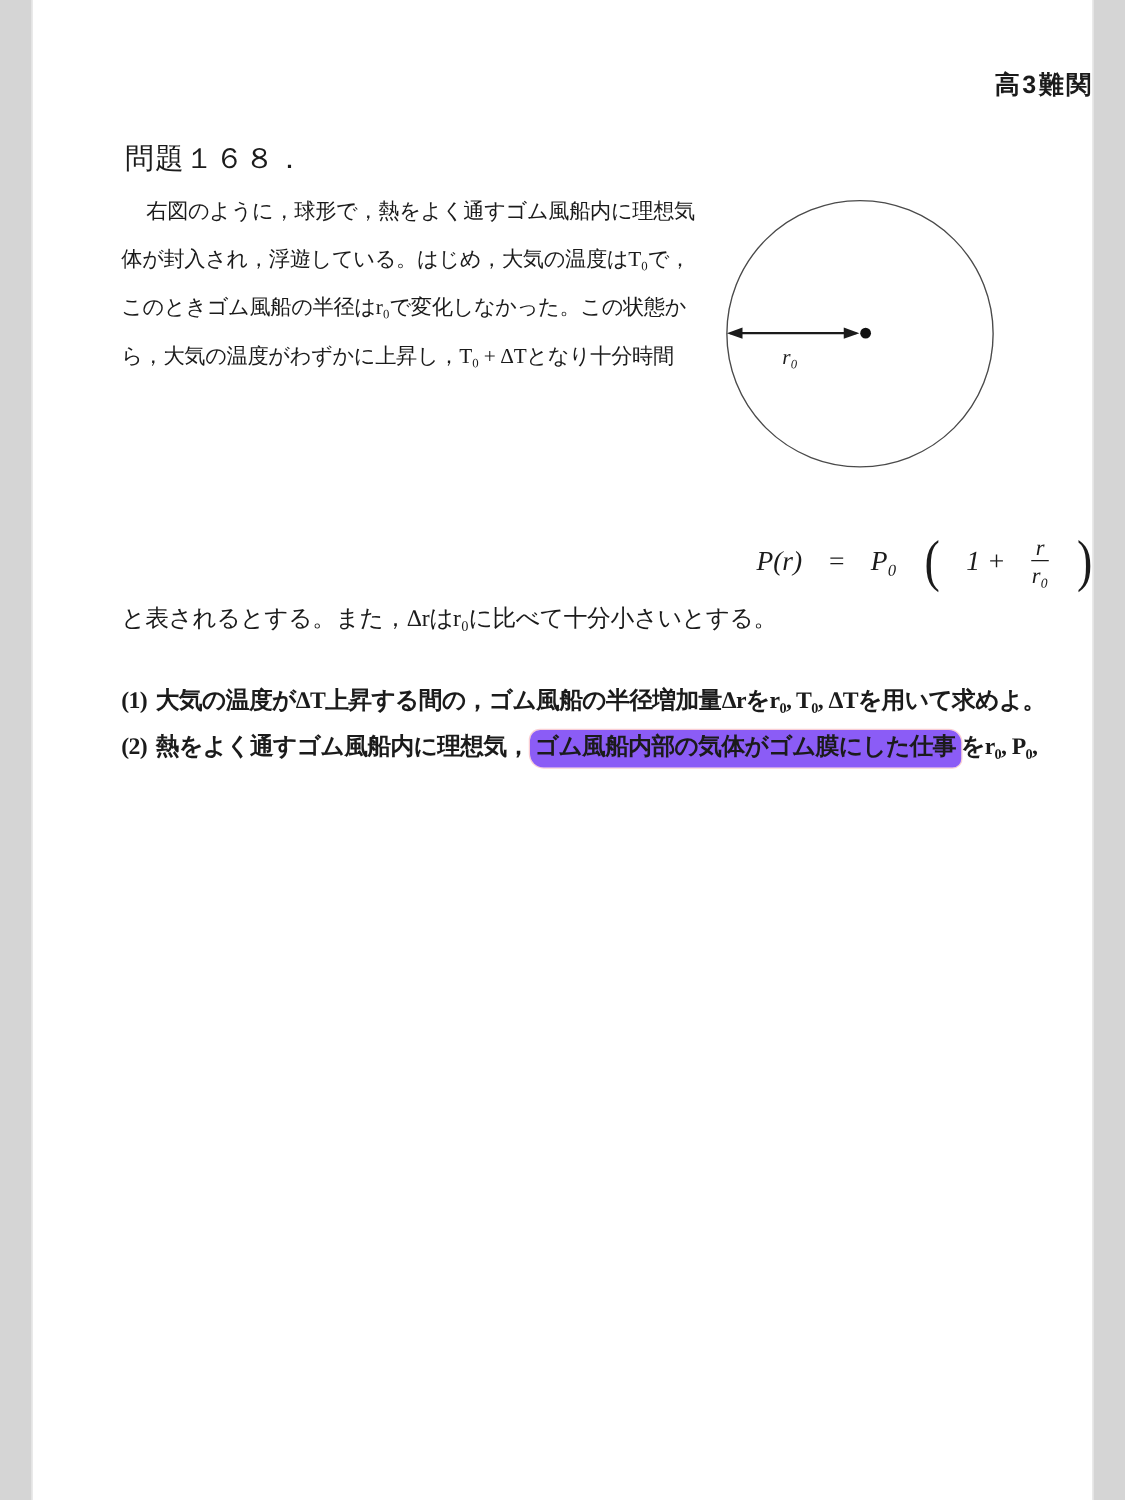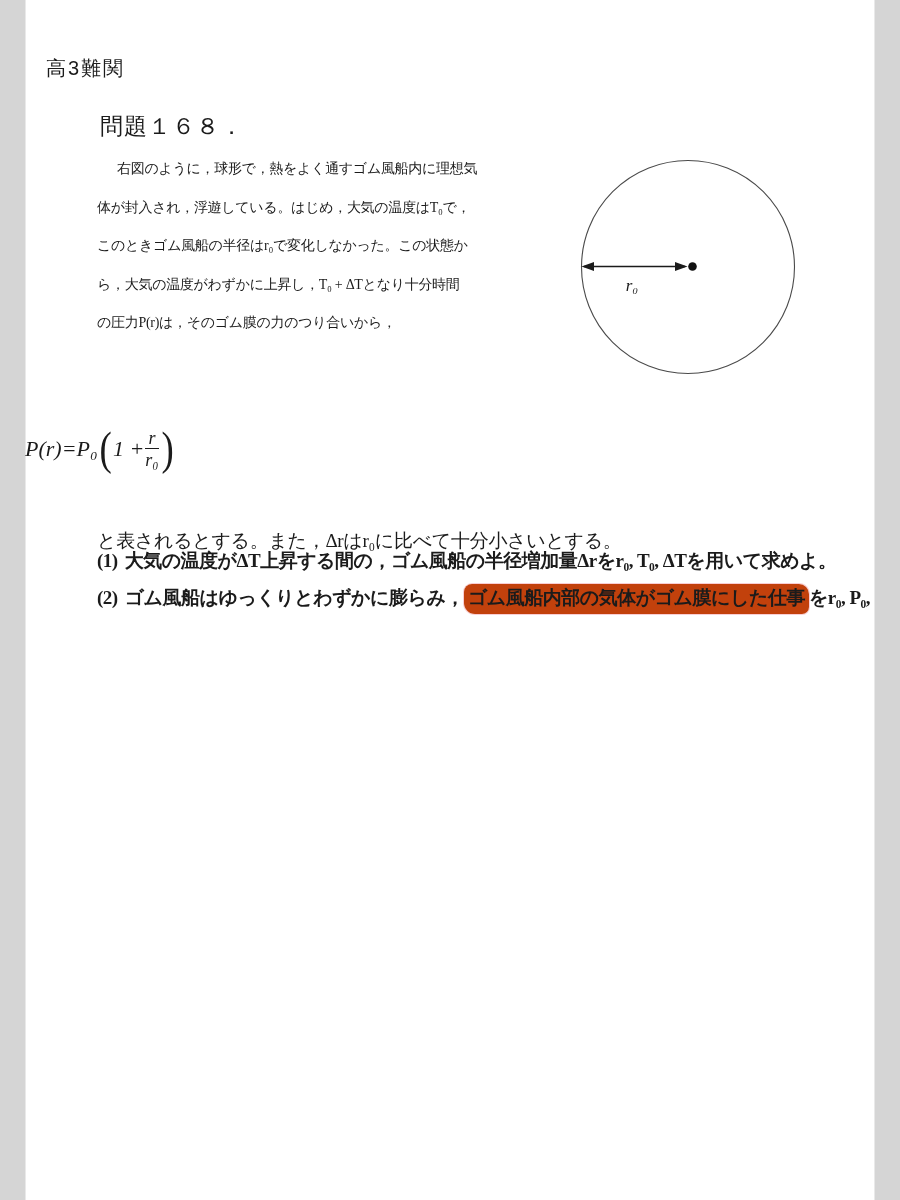--- a/index.html
+++ b/index.html
@@ -10,68 +10,68 @@
     overflow:hidden;
     font-family:"Liberation Serif","DejaVu Serif",serif;
     color:#1b1b1b;
   }
   .strip{position:absolute;top:0;bottom:0;width:25px;background:#d5d5d5;}
   .strip.left{left:0;border-right:1px solid #e9e9e9;}
   .strip.right{right:0;border-left:1px solid #e9e9e9;}
 
   .page-title{
     position:absolute;left:25px;right:25px;top:53px;height:30px;
-    text-align:left;line-height:30px;
+    text-align:right;line-height:30px;
     font-family:"Liberation Sans","DejaVu Sans",sans-serif;
-    font-weight:400;font-size:20px;letter-spacing:2px;margin-left:21px;
+    font-weight:700;font-size:20px;letter-spacing:2px;margin-left:21px;
   }
   .prob-num{
     position:absolute;left:100px;top:111px;height:32px;line-height:32px;
     font-size:23px;letter-spacing:1px;white-space:nowrap;
   }
   .statement{
     position:absolute;left:97px;top:150px;width:490px;
-    font-size:14px;
+    font-size:17px;
   }
   .statement .line{
     white-space:nowrap;height:38.5px;line-height:38.5px;letter-spacing:-0.3px;
   }
   .statement .line.first{text-indent:20px;}
 
   .formula{
     position:absolute;left:25px;right:25px;top:418px;height:62px;
-    display:flex;justify-content:flex-start;align-items:center;gap:0;
+    display:flex;justify-content:flex-end;align-items:center;gap:20px;
     font-size:22px;font-style:italic;
   }
   .formula .paren{
     font-size:46px;font-style:normal;font-weight:400;
     transform:scaleX(0.8);line-height:52px;
   }
   .frac{
     display:inline-flex;flex-direction:column;align-items:center;
     vertical-align:middle;margin:0 1px;
   }
   .frac .num{font-size:18px;line-height:20px;}
   .frac .bar{align-self:stretch;border-top:1.7px solid #1b1b1b;height:0;}
   .frac .den{font-size:18px;line-height:22px;}
 
   .after-formula{
     position:absolute;left:97px;top:481px;height:30px;line-height:30px;
-    font-size:19px;white-space:nowrap;letter-spacing:-0.3px;margin-top:45px;
+    font-size:19px;white-space:nowrap;letter-spacing:-0.3px;
   }
   .question{
     position:absolute;left:97px;height:30px;line-height:30px;
     font-size:19px;white-space:nowrap;letter-spacing:-0.5px;font-weight:bold;
   }
   .q1{top:546px;}
   .q2{top:583px;}
   .q2-cont{top:617px;left:125px;}
   .q-label{margin-right:7px;}
   .hl{
-    background:#c2410c;
+    background:#8b5cf6;
     border-radius:8px 10px 7px 11px;
     padding:3px 4px 6px 4px;
     box-shadow:0 0 0 1px rgba(244,166,176,0.55);
   }
 
   .figure-svg{position:absolute;left:568px;top:147px;}
 </style>
 </head>
 <body>
 
@@ -82,21 +82,20 @@
 
   <div class="page-title">高3難関</div>
 
   <div class="prob-num">問題１６８．</div>
 
   <div class="statement">
     <div class="line first">右図のように，球形で，熱をよく通すゴム風船内に理想気</div>
     <div class="line">体が封入され，浮遊している。はじめ，大気の温度はT₀で，</div>
     <div class="line">このときゴム風船の半径はr₀で変化しなかった。この状態か</div>
     <div class="line">ら，大気の温度がわずかに上昇し，T₀ + ΔTとなり十分時間</div>
-    <div class="line">の圧力P(r)は，そのゴム膜の力のつり合いから，</div>
   </div>
 
   <svg class="figure-svg" width="242" height="242" viewBox="0 0 242 242">
     <circle cx="120" cy="120" r="106.5" fill="none" stroke="#4a4a4a" stroke-width="1.1"></circle>
     <line x1="16" y1="119.5" x2="117" y2="119.5" stroke="#1b1b1b" stroke-width="1.7"></line>
     <polygon points="13.5,119.5 26,115 26,124" fill="#1b1b1b"></polygon>
     <polygon points="119.5,119.5 107,115 107,124" fill="#1b1b1b"></polygon>
     <circle cx="124.5" cy="119.5" r="4.3" fill="#111111"></circle>
     <text x="64" y="144" text-anchor="middle" font-size="17" font-style="italic" font-family="Liberation Serif, DejaVu Serif, serif" fill="#1b1b1b">r₀</text>
   </svg>
@@ -115,17 +114,17 @@
     <span class="paren">)</span>
   </div>
 
   <div class="after-formula">と表されるとする。また，Δrはr₀に比べて十分小さいとする。</div>
 
   <div class="question q1">
     <span class="q-label">(1)</span><span>大気の温度がΔT上昇する間の，ゴム風船の半径増加量Δrをr₀, T₀, ΔTを用いて求めよ。</span>
   </div>
 
   <div class="question q2">
-    <span class="q-label">(2)</span><span>ゴム風船はゆっくりとわずかに膨らみ，</span><span class="hl">ゴム風船内部の気体がゴム膜にした仕事</span><span>をr₀, P₀,</span>
+    <span class="q-label">(2)</span><span>熱をよく通すゴム風船内に理想気，</span><span class="hl">ゴム風船内部の気体がゴム膜にした仕事</span><span>をr₀, P₀,</span>
   </div>
 
 
 </div>
 
 </body></html>

